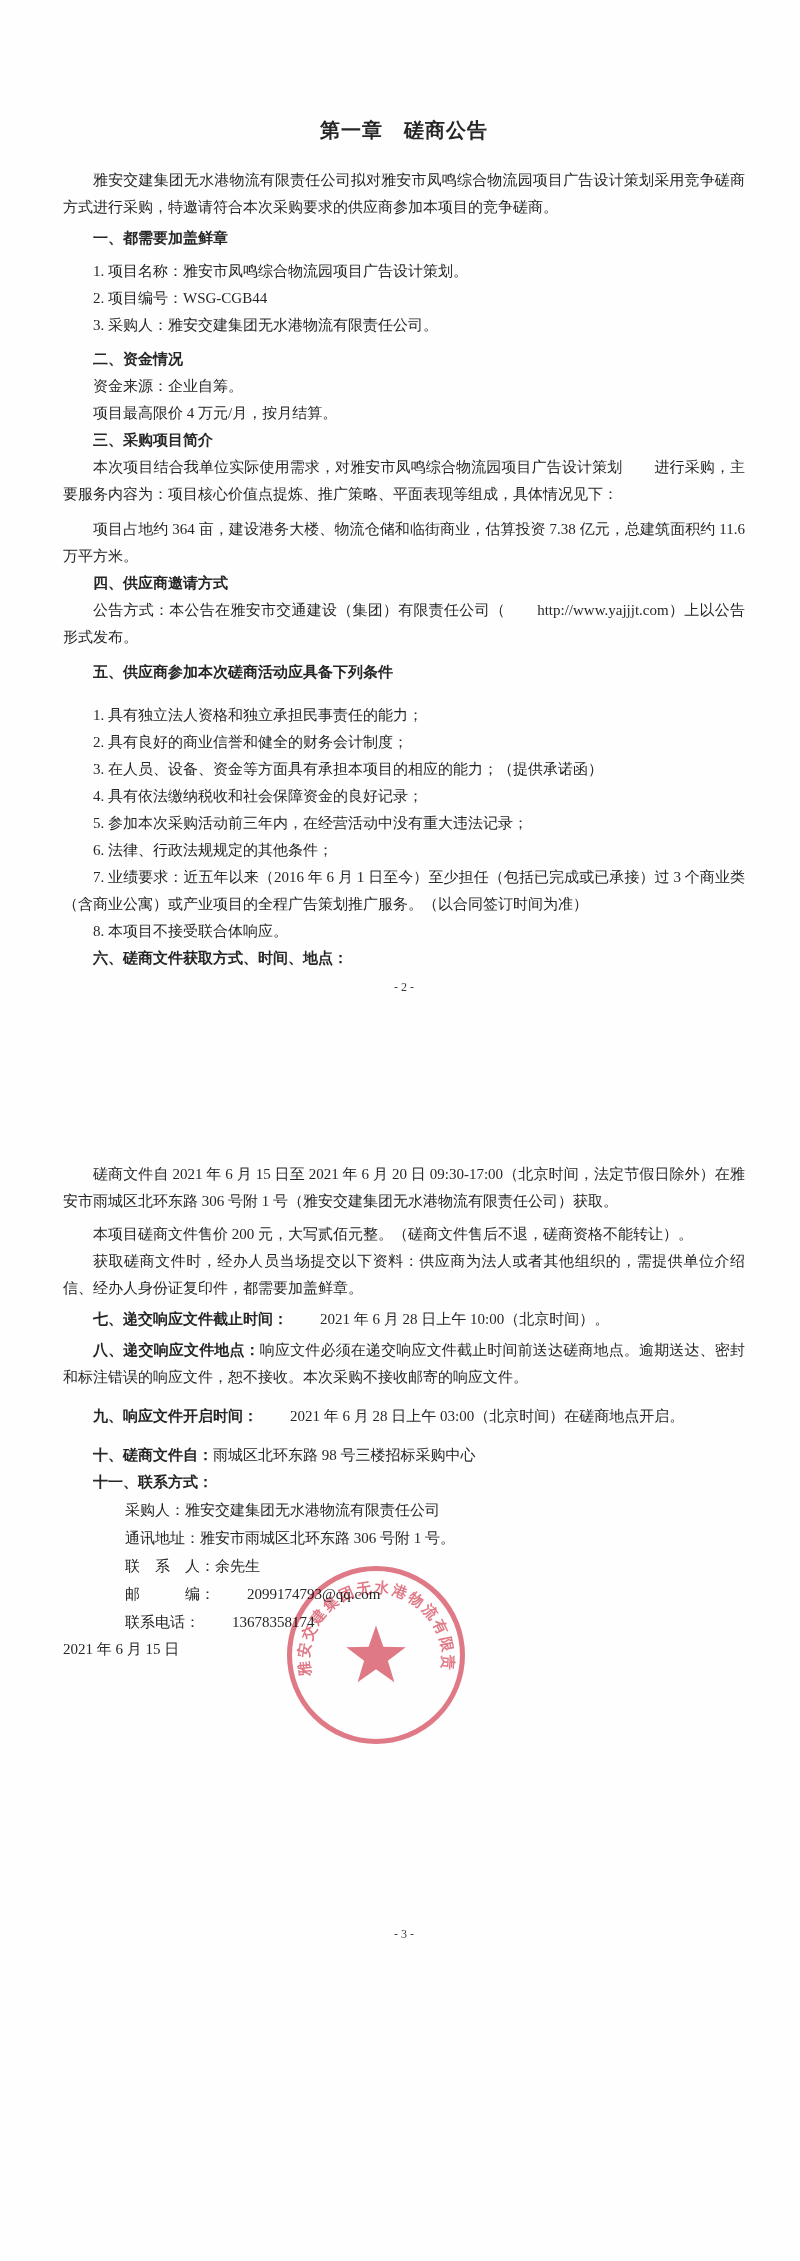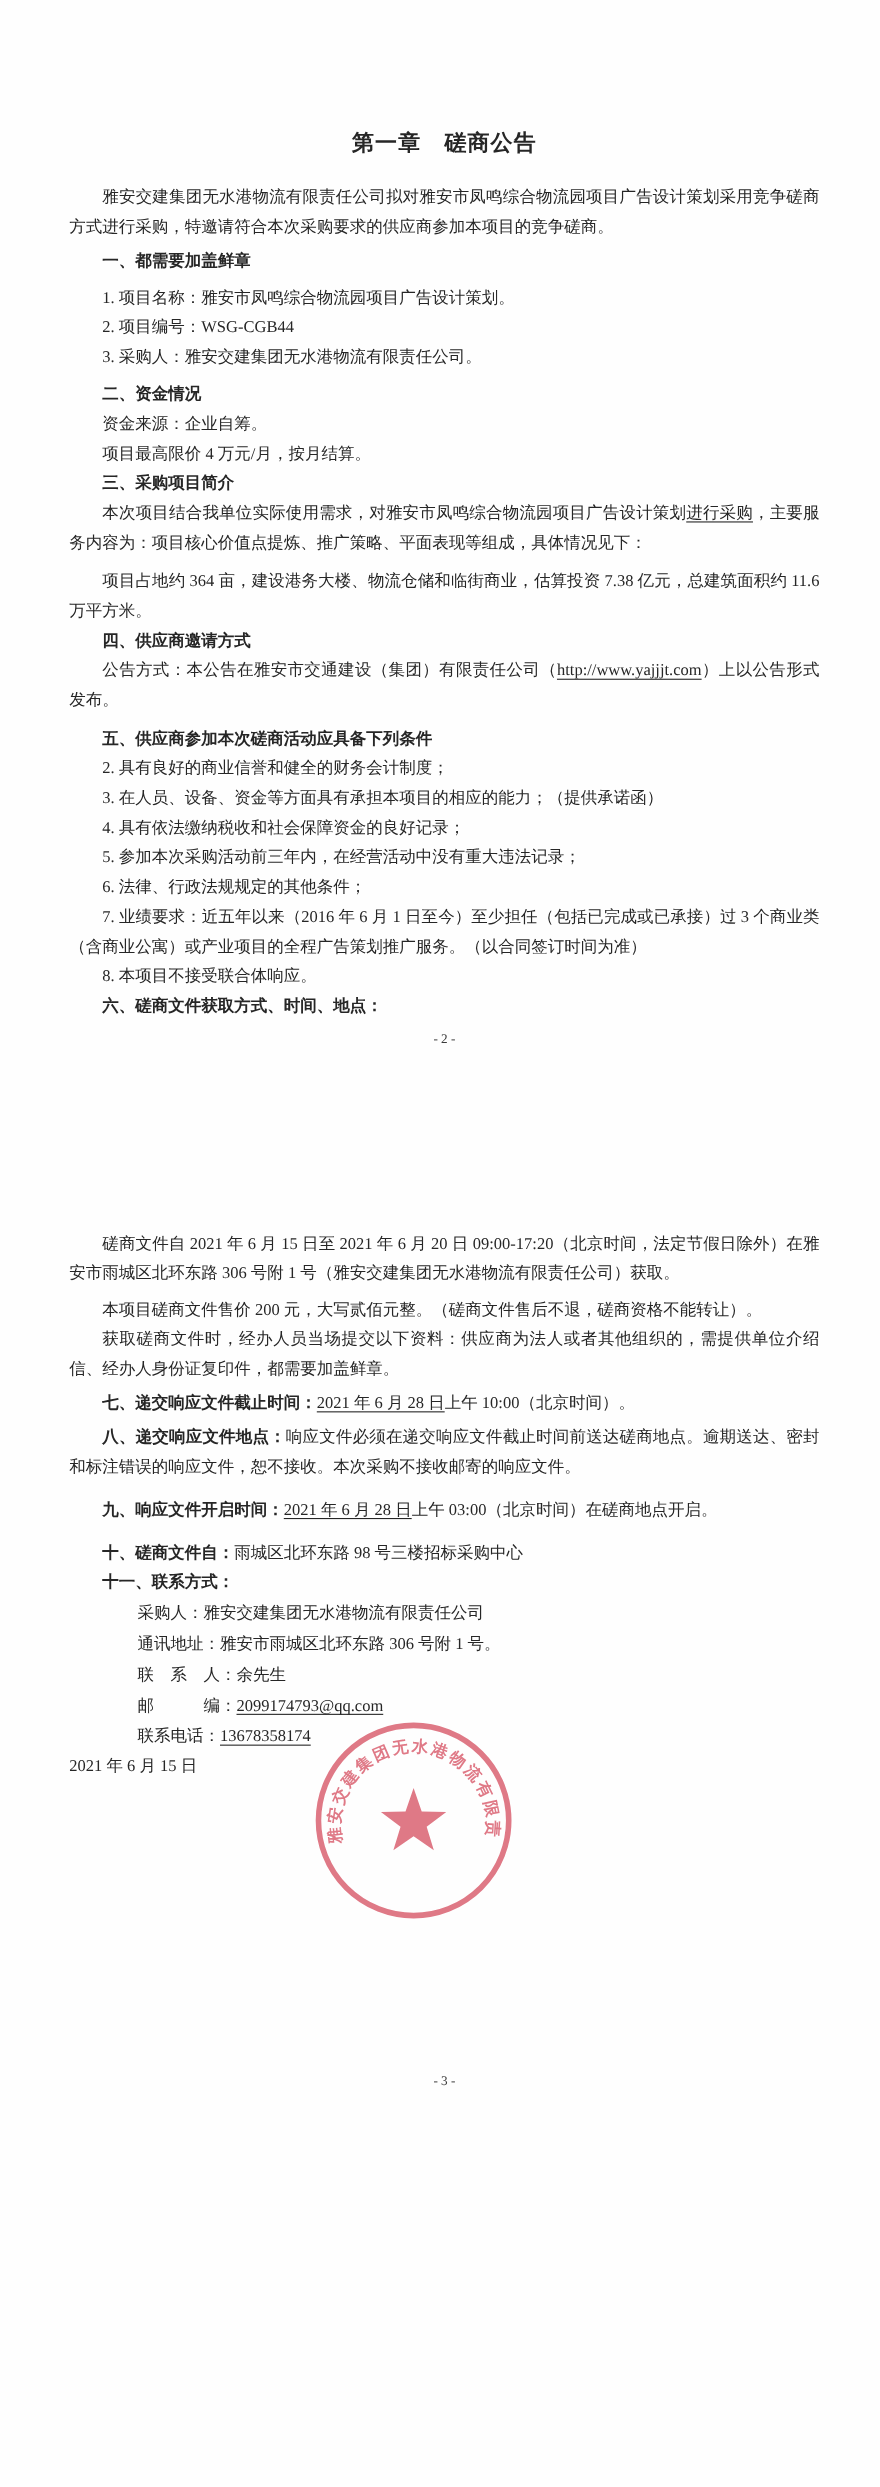--- a/index.html
+++ b/index.html
@@ -25,21 +25,21 @@
     text-align: center;
     font-size: 20px;
     font-weight: bold;
     line-height: 30px;
     letter-spacing: 1px;
   }
   p { margin: 0; }
   .para { text-indent: 2em; }
   .heading { font-weight: bold; text-indent: 2em; }
   .plain { text-indent: 2em; }
-  .u { text-decoration: underline; text-underline-offset: 3px; }
+  .u { text-underline-offset: 3px; margin-left: 32px; }
   .b { font-weight: bold; }
   .intro { margin-top: 22px; }
   .mt4  { margin-top: 4px; }
   .mt6  { margin-top: 6px; }
   .mt7  { margin-top: 7px; }
   .mt8  { margin-top: 8px; }
   .mt12 { margin-top: 12px; }
   .mt16 { margin-top: 16px; }
   .footer-pagenum {
     text-align: center;
@@ -90,35 +90,36 @@
   <p class="plain">项目最高限价 4 万元/月，按月结算。</p>
 
   <p class="heading">三、采购项目简介</p>
   <p class="para"><span>本次项目结合我单位实际使用需求，对雅安市凤鸣综合物流园项目广告设计策划</span><span class="u">进行采购</span><span>，主要服务内容为：项目核心价值点提炼、推广策略、平面表现等组成，具体情况见下：</span></p>
   <p class="para mt8">项目占地约 364 亩，建设港务大楼、物流仓储和临街商业，估算投资 7.38 亿元，总建筑面积约 11.6 万平方米。</p>
 
   <p class="heading">四、供应商邀请方式</p>
   <p class="para"><span>公告方式：本公告在雅安市交通建设（集团）有限责任公司（</span><span class="u">http://www.yajjjt.com</span><span>）上以公告形式发布。</span></p>
 
   <p class="heading mt8">五、供应商参加本次磋商活动应具备下列条件</p>
+  <p class="para mt16">1. 具有独立法人资格和独立承担民事责任的能力；</p>
   <p class="para">2. 具有良好的商业信誉和健全的财务会计制度；</p>
   <p class="para">3. 在人员、设备、资金等方面具有承担本项目的相应的能力；（提供承诺函）</p>
   <p class="para">4. 具有依法缴纳税收和社会保障资金的良好记录；</p>
   <p class="para">5. 参加本次采购活动前三年内，在经营活动中没有重大违法记录；</p>
   <p class="para">6. 法律、行政法规规定的其他条件；</p>
   <p class="para">7. 业绩要求：近五年以来（2016 年 6 月 1 日至今）至少担任（包括已完成或已承接）过 3 个商业类（含商业公寓）或产业项目的全程广告策划推广服务。（以合同签订时间为准）</p>
   <p class="para">8. 本项目不接受联合体响应。</p>
 
   <p class="heading">六、磋商文件获取方式、时间、地点：</p>
 
   <p class="footer-pagenum">- 2 -</p>
 
   <div class="page-gap"></div>
 
-  <p class="para">磋商文件自 2021 年 6 月 15 日至 2021 年 6 月 20 日 09:00-17:20（北京时间，法定节假日除外）在雅安市雨城区北环东路 306 号附 1 号（雅安交建集团无水港物流有限责任公司）获取。</p>
+  <p class="para">磋商文件自 2021 年 6 月 15 日至 2021 年 6 月 20 日 09:30-17:00（北京时间，法定节假日除外）在雅安市雨城区北环东路 306 号附 1 号（雅安交建集团无水港物流有限责任公司）获取。</p>
   <p class="para mt6">本项目磋商文件售价 200 元，大写贰佰元整。（磋商文件售后不退，磋商资格不能转让）。</p>
   <p class="para">获取磋商文件时，经办人员当场提交以下资料：供应商为法人或者其他组织的，需提供单位介绍信、经办人身份证复印件，都需要加盖鲜章。</p>
 
   <p class="para mt4"><span class="b">七、递交响应文件截止时间：</span><span class="u">2021 年 6 月 28 日</span><span>上午 10:00（北京时间）。</span></p>
 
   <p class="para mt4"><span class="b">八、递交响应文件地点：</span><span>响应文件必须在递交响应文件截止时间前送达磋商地点。逾期送达、密封和标注错误的响应文件，恕不接收。本次采购不接收邮寄的响应文件。</span></p>
 
   <p class="para mt12"><span class="b">九、响应文件开启时间：</span><span class="u">2021 年 6 月 28 日</span><span>上午 03:00（北京时间）在磋商地点开启。</span></p>
 
   <p class="para mt12"><span class="b">十、磋商文件自：</span><span>雨城区北环东路 98 号三楼招标采购中心</span></p>

